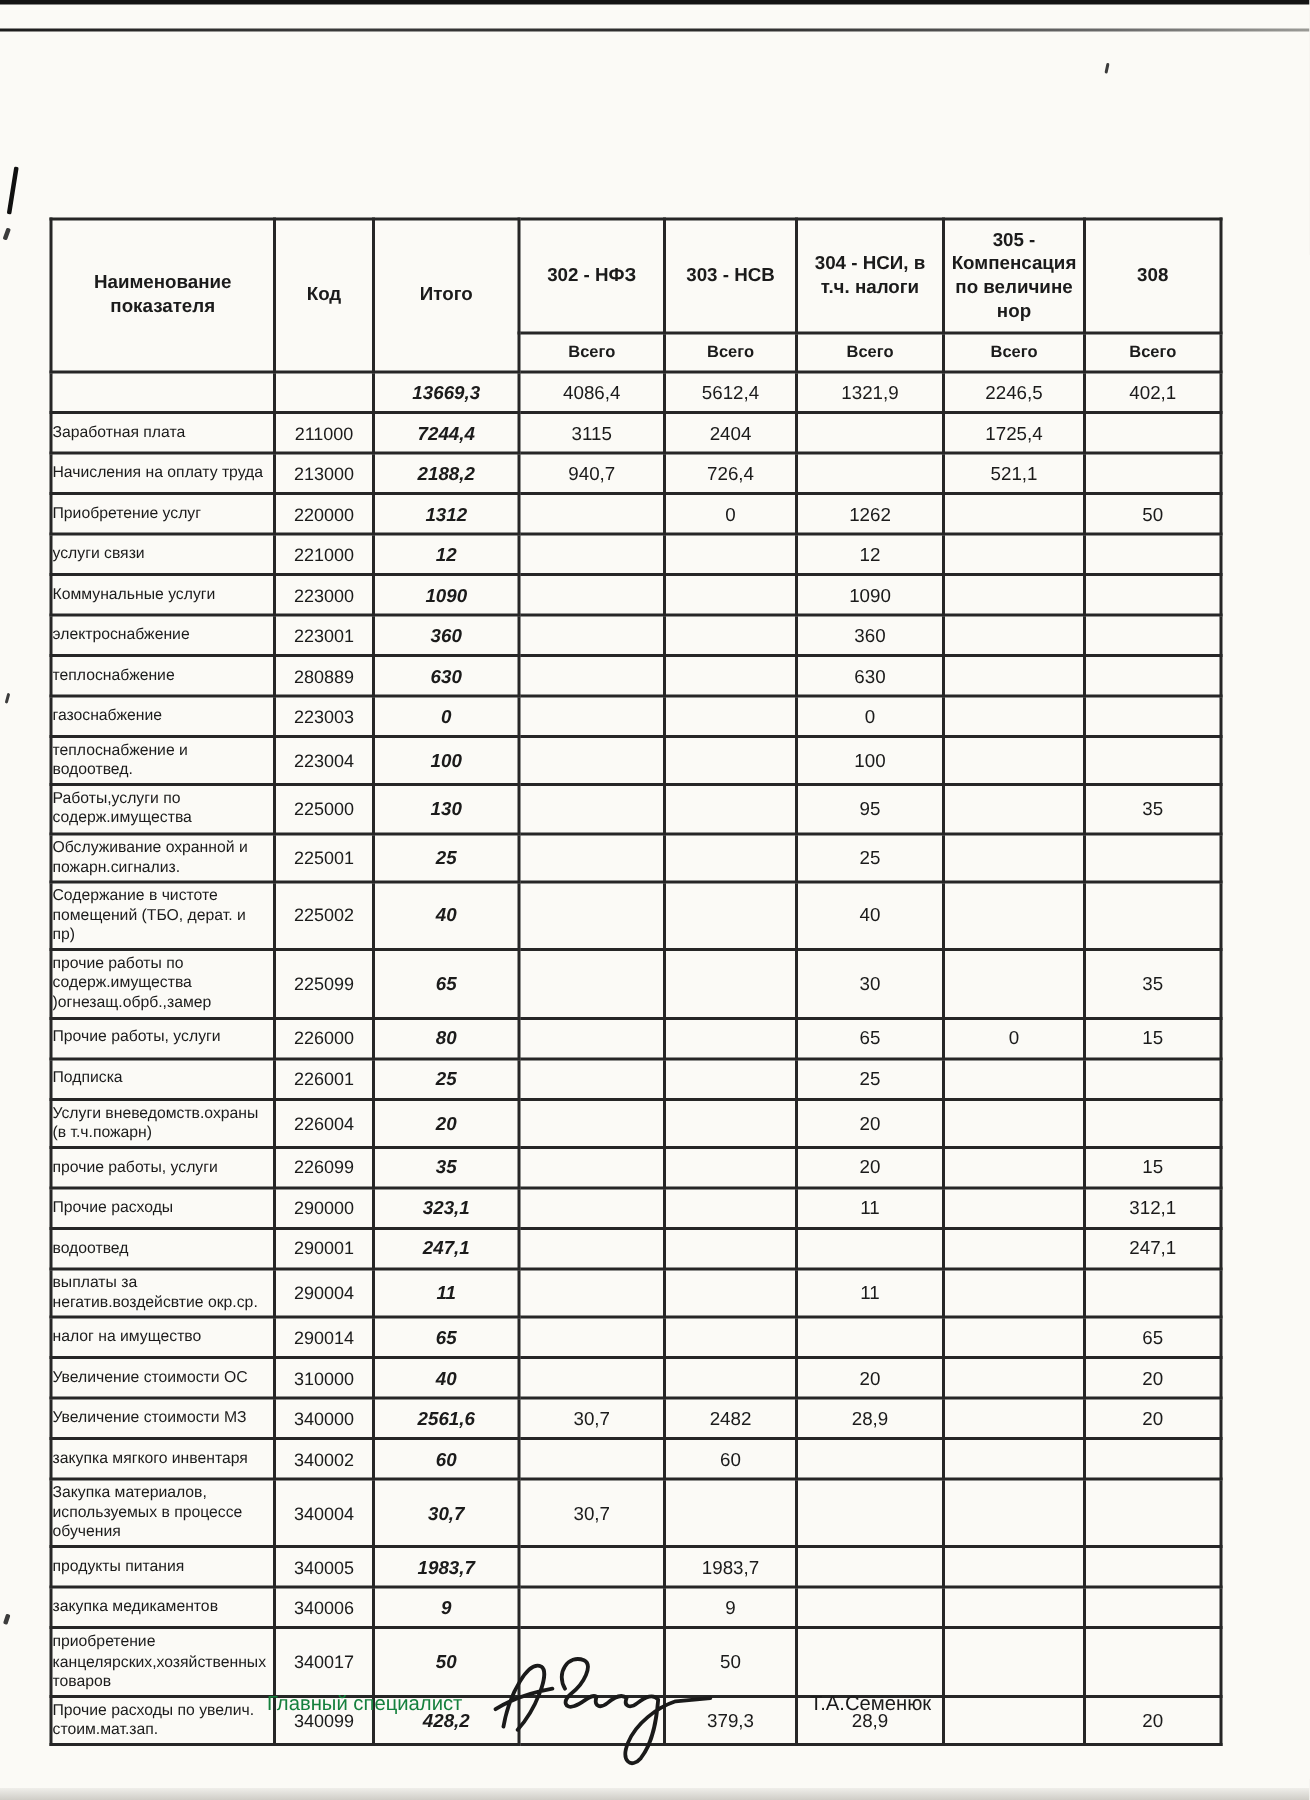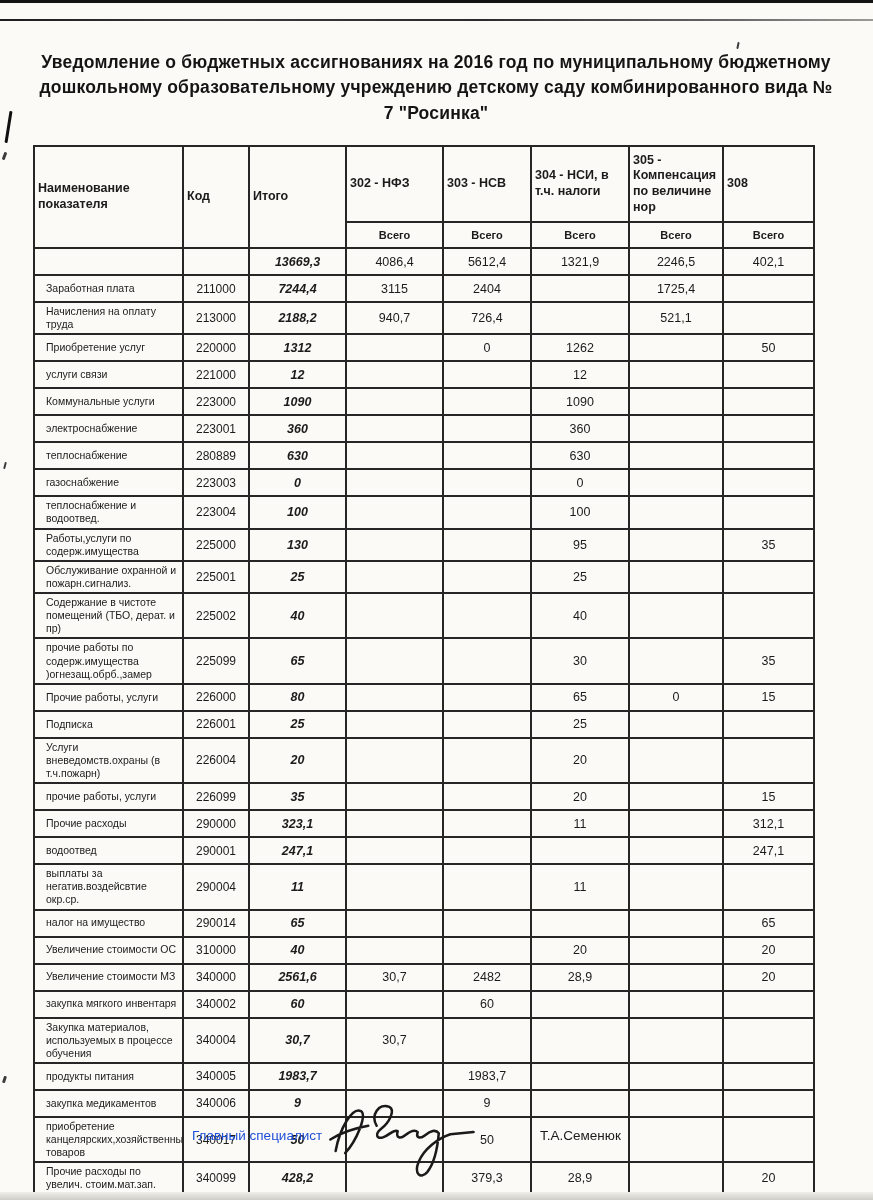--- a/index.html
+++ b/index.html
@@ -36,47 +36,46 @@
     position:absolute;left:33px;top:145px;width:780px;
     border-collapse:collapse;table-layout:fixed;color:#1b1b1b;
     background:transparent;
   }
   col.c0{width:149px;} col.c1{width:66px;} col.c2{width:97px;} col.c3{width:97px;}
   col.c4{width:88px;} col.c5{width:98px;} col.c6{width:94px;} col.c7{width:91px;}
   .budget th,.budget td{
     border:2px solid #262626;padding:2px 3px;overflow:hidden;
     vertical-align:middle;background:transparent;
   }
-  .budget thead tr.main th{height:70px;font-size:12.5px;font-weight:bold;text-align:left;line-height:1.25;}
+  .budget thead tr.main th{height:70px;font-size:12.5px;font-weight:bold;text-align:center;line-height:1.25;}
   .budget thead tr.subhead th{height:20px;font-size:11px;font-weight:bold;text-align:center;}
   .budget tbody td{height:21px;}
-  .budget td.name{font-size:10.5px;text-align:left;line-height:1.25;padding-left:11px;font-weight:normal;}
+  .budget td.name{font-size:10.5px;text-align:left;line-height:1.25;padding-left:0;font-weight:normal;}
   .budget td.code{font-size:12px;text-align:center;font-weight:normal;}
   .budget td.val{font-size:12.5px;text-align:center;font-weight:normal;}
   .budget td.total{font-weight:bold;font-style:italic;}
   .budget .b{font-weight:bold;}
   
-  .footer-role{position:absolute;left:192px;top:1128px;font-size:13.5px;color:#1d4ed8;}
+  .footer-role{position:absolute;left:178px;top:1128px;font-size:13.5px;color:#15803d;}
   .footer-signer{position:absolute;left:512px;top:1128px;font-size:13.5px;color:#1b1b1b;margin-left:28px;}
   .signature{position:absolute;left:318px;top:1090px;}
 </style>
 </head>
 <body>
 
 <div class="page">
 
   <div class="edge-top"></div>
   <div class="scan-line"></div>
   <div class="slash"></div>
   <div class="tick t1"></div>
   <div class="tick t2"></div>
   <div class="tick t3"></div>
   <div class="tick t4"></div>
 
-  <h1 class="title">Уведомление о бюджетных ассигнованиях на 2016 год по муниципальному бюджетному дошкольному образовательному учреждению детскому саду комбинированного вида  № 7 "Росинка"</h1>
 
   <table class="budget">
     <colgroup>
       <col class="c0">
         <col class="c1">
         <col class="c2">
         <col class="c3">
       <col class="c4">
         <col class="c5">
         <col class="c6">

